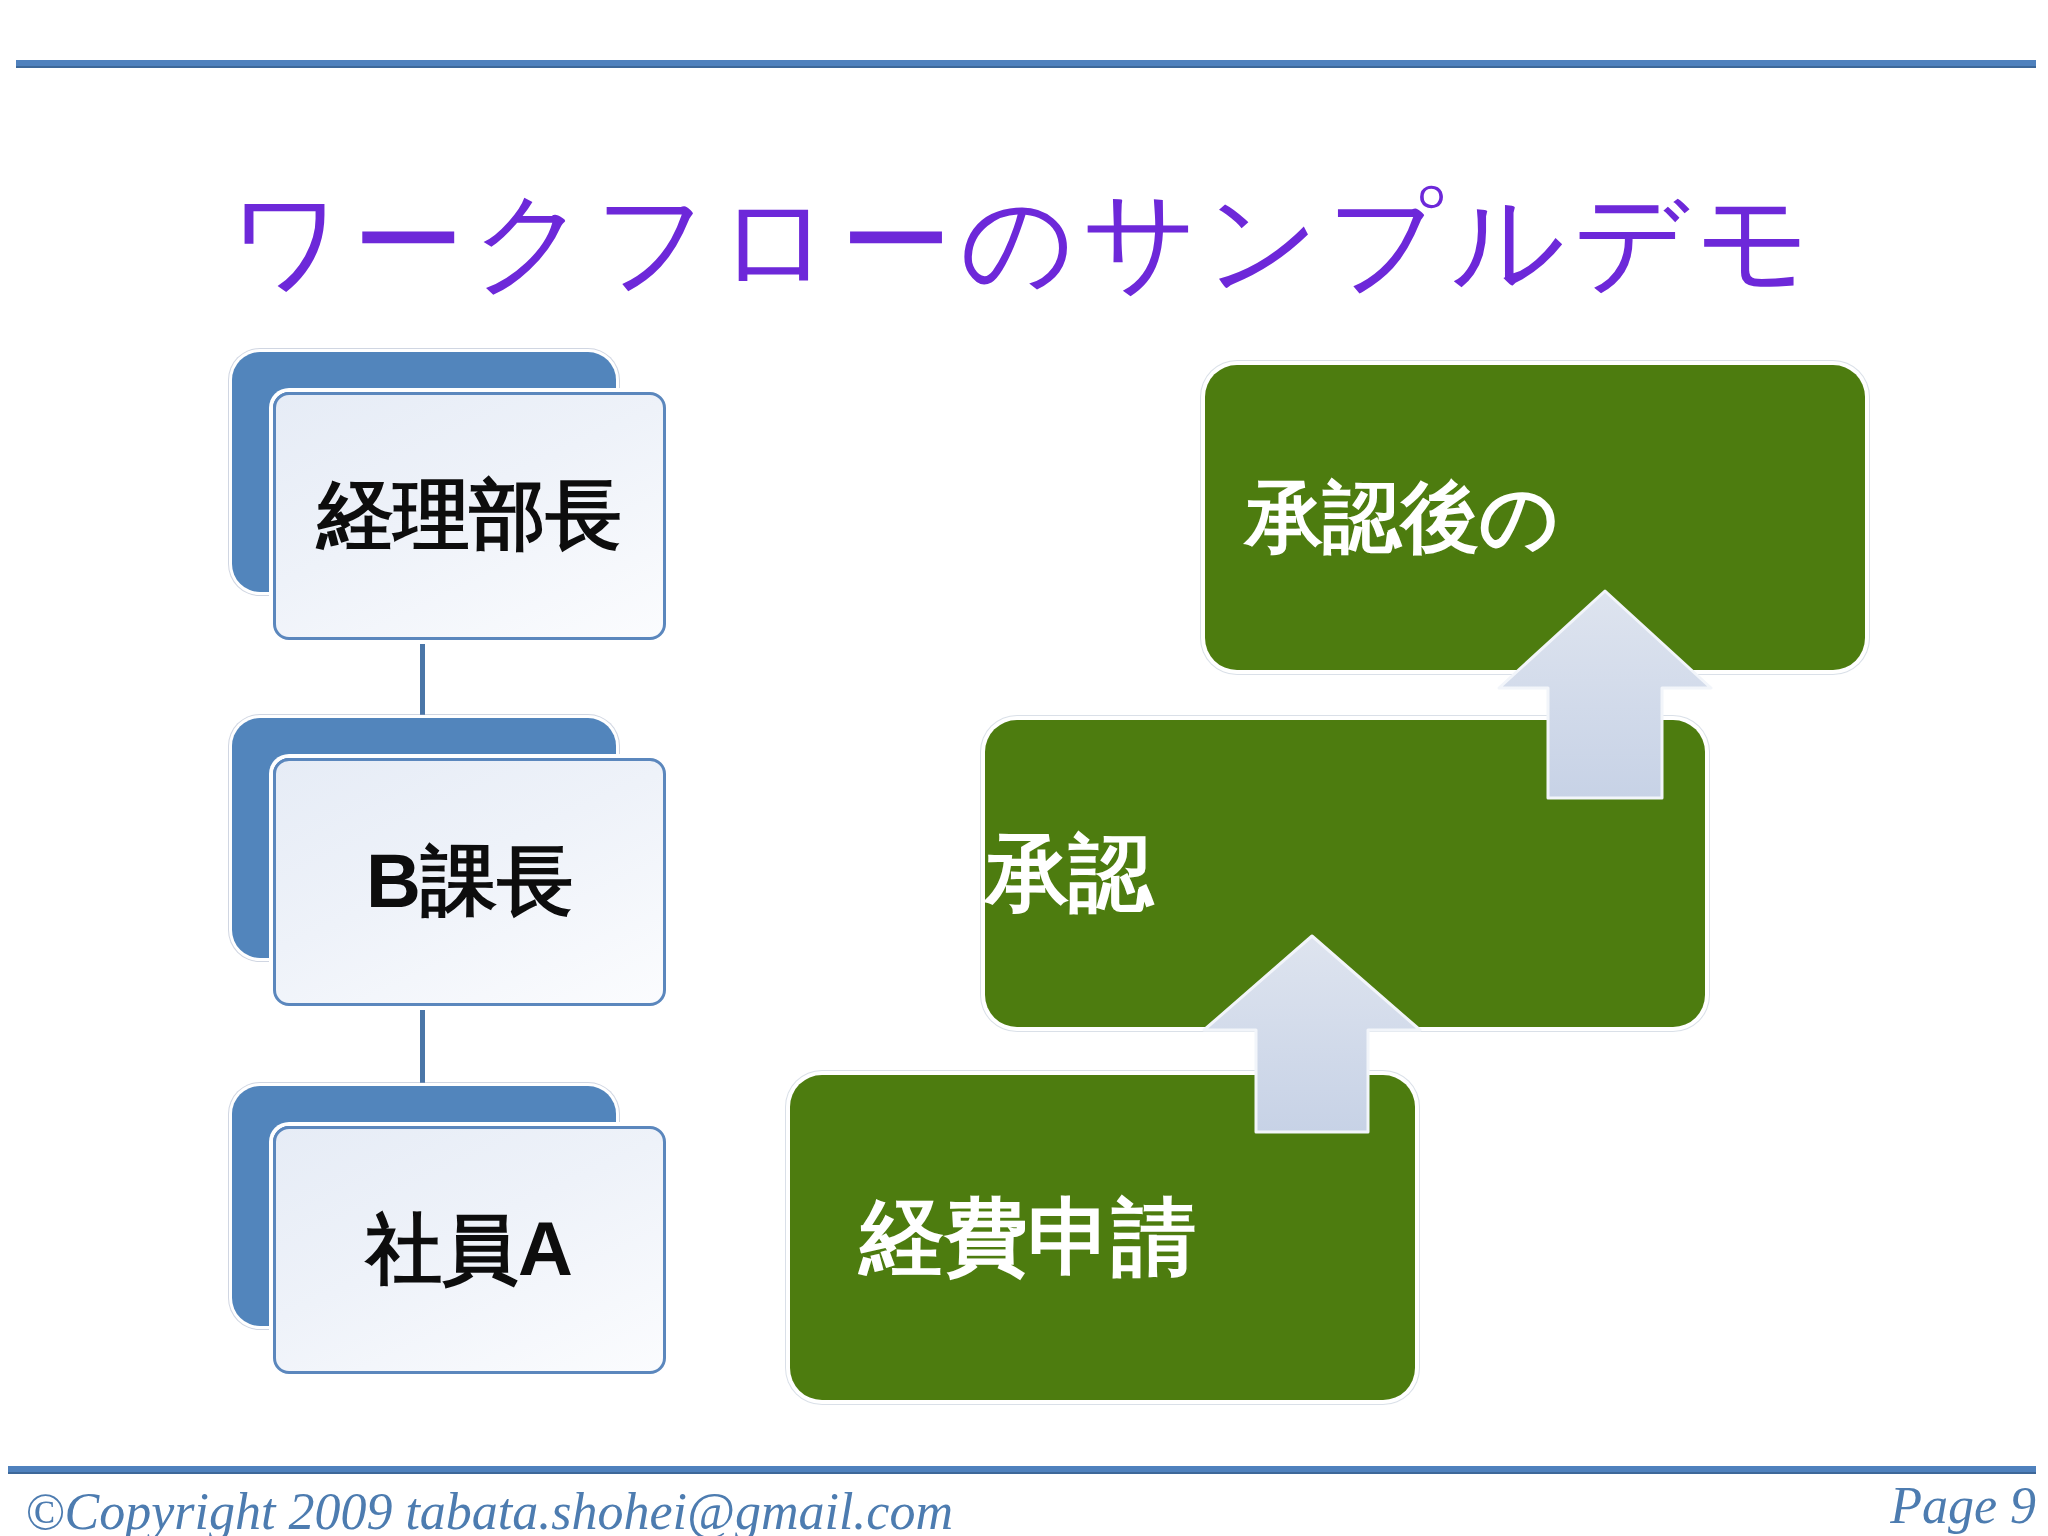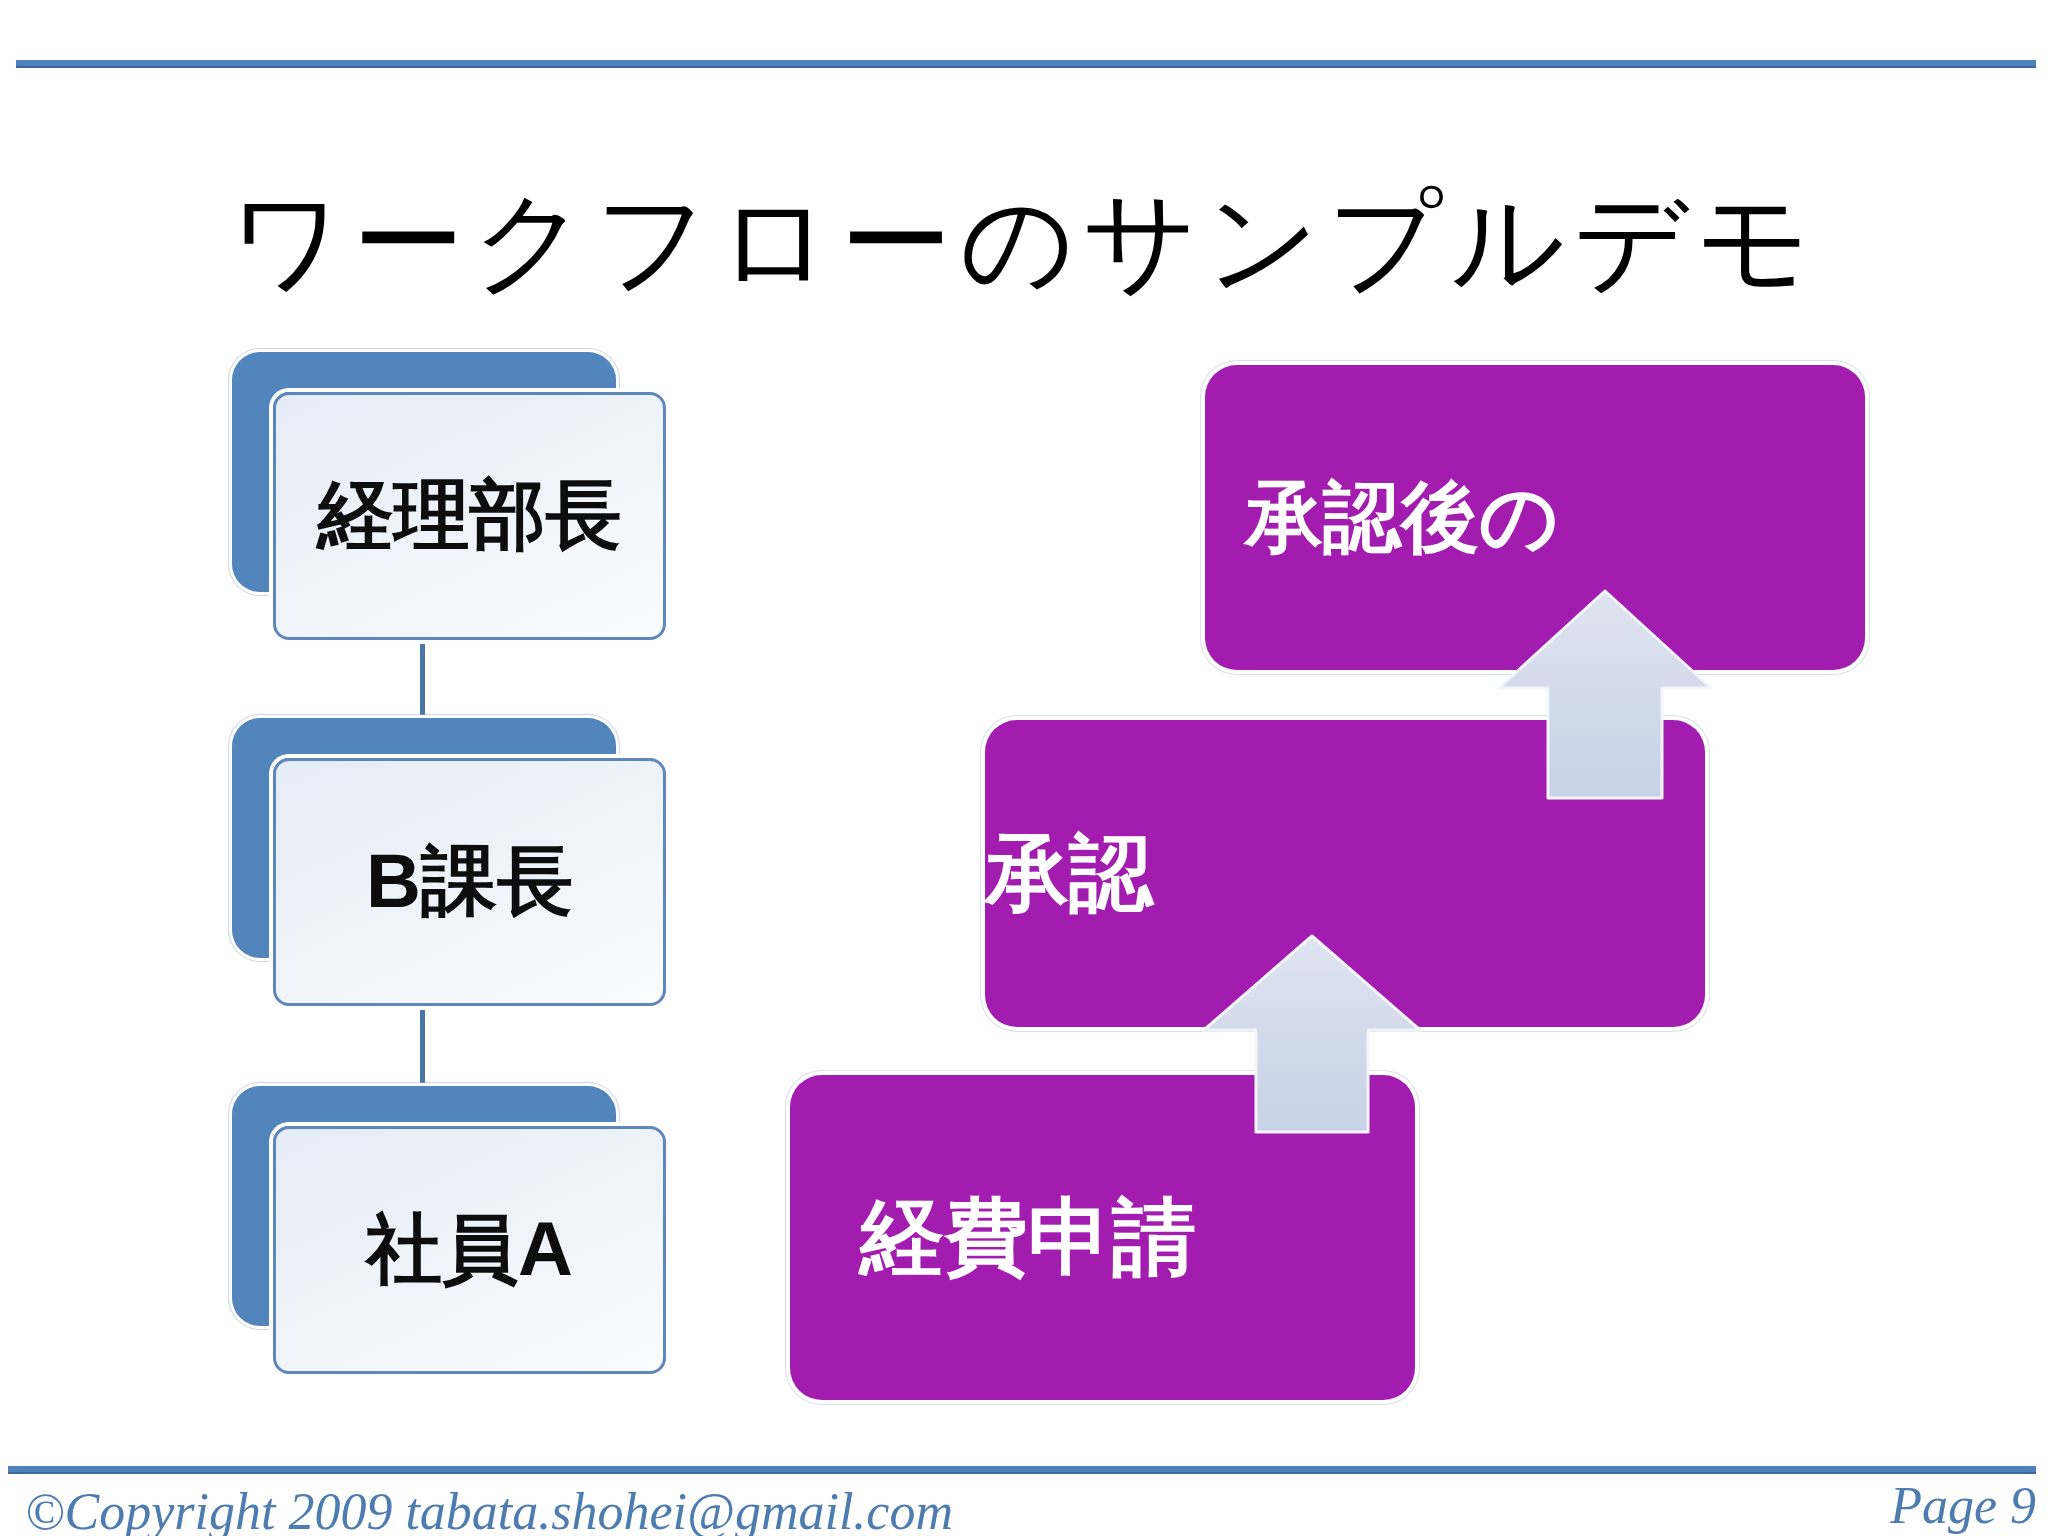--- a/index.html
+++ b/index.html
@@ -29,21 +29,21 @@
   
   .title {
     position: absolute;
     top: 92px;
     left: 0;
     width: 100%;
     text-align: center;
     font-size: 112px;
     font-weight: 500;
     letter-spacing: 8px;
-    color: #000000;
+    color: #6d28d9;
     white-space: nowrap;
   }
 
   
   .org-node { position: absolute; left: 232px; width: 440px; height: 290px; }
   .org-node.n1 { top: 352px; }
   .org-node.n2 { top: 718px; padding-left: 32px; }
   .org-node.n3 { top: 1086px; }
   .org-back {
     position: absolute;
@@ -80,21 +80,21 @@
     width: 5px;
     background: #4a76a8;
   }
   .connector.c1 { top: 640px;  height: 80px; }
   .connector.c2 { top: 1006px; height: 82px; }
 
   
   .flow-box {
     position: absolute;
     box-sizing: border-box;
-    background: #a21caf;
+    background: #4d7c0f;
     border-radius: 32px;
     box-shadow: 0 0 0 4px #ffffff, 0 0 0 5px rgba(150,165,190,0.35);
     display: flex;
     align-items: center;
     color: #ffffff;
     font-weight: 700;
   }
   .flow-box.expense  { left: 790px;  top: 1075px; width: 625px; height: 325px; padding-left: 70px; font-size: 84px; }
   .flow-box.approval { left: 985px;  top: 720px;  width: 720px; height: 307px; font-size: 84px; }
   .flow-box.post     { left: 1205px; top: 365px;  width: 660px; height: 305px; padding-left: 40px; font-size: 78px; }

